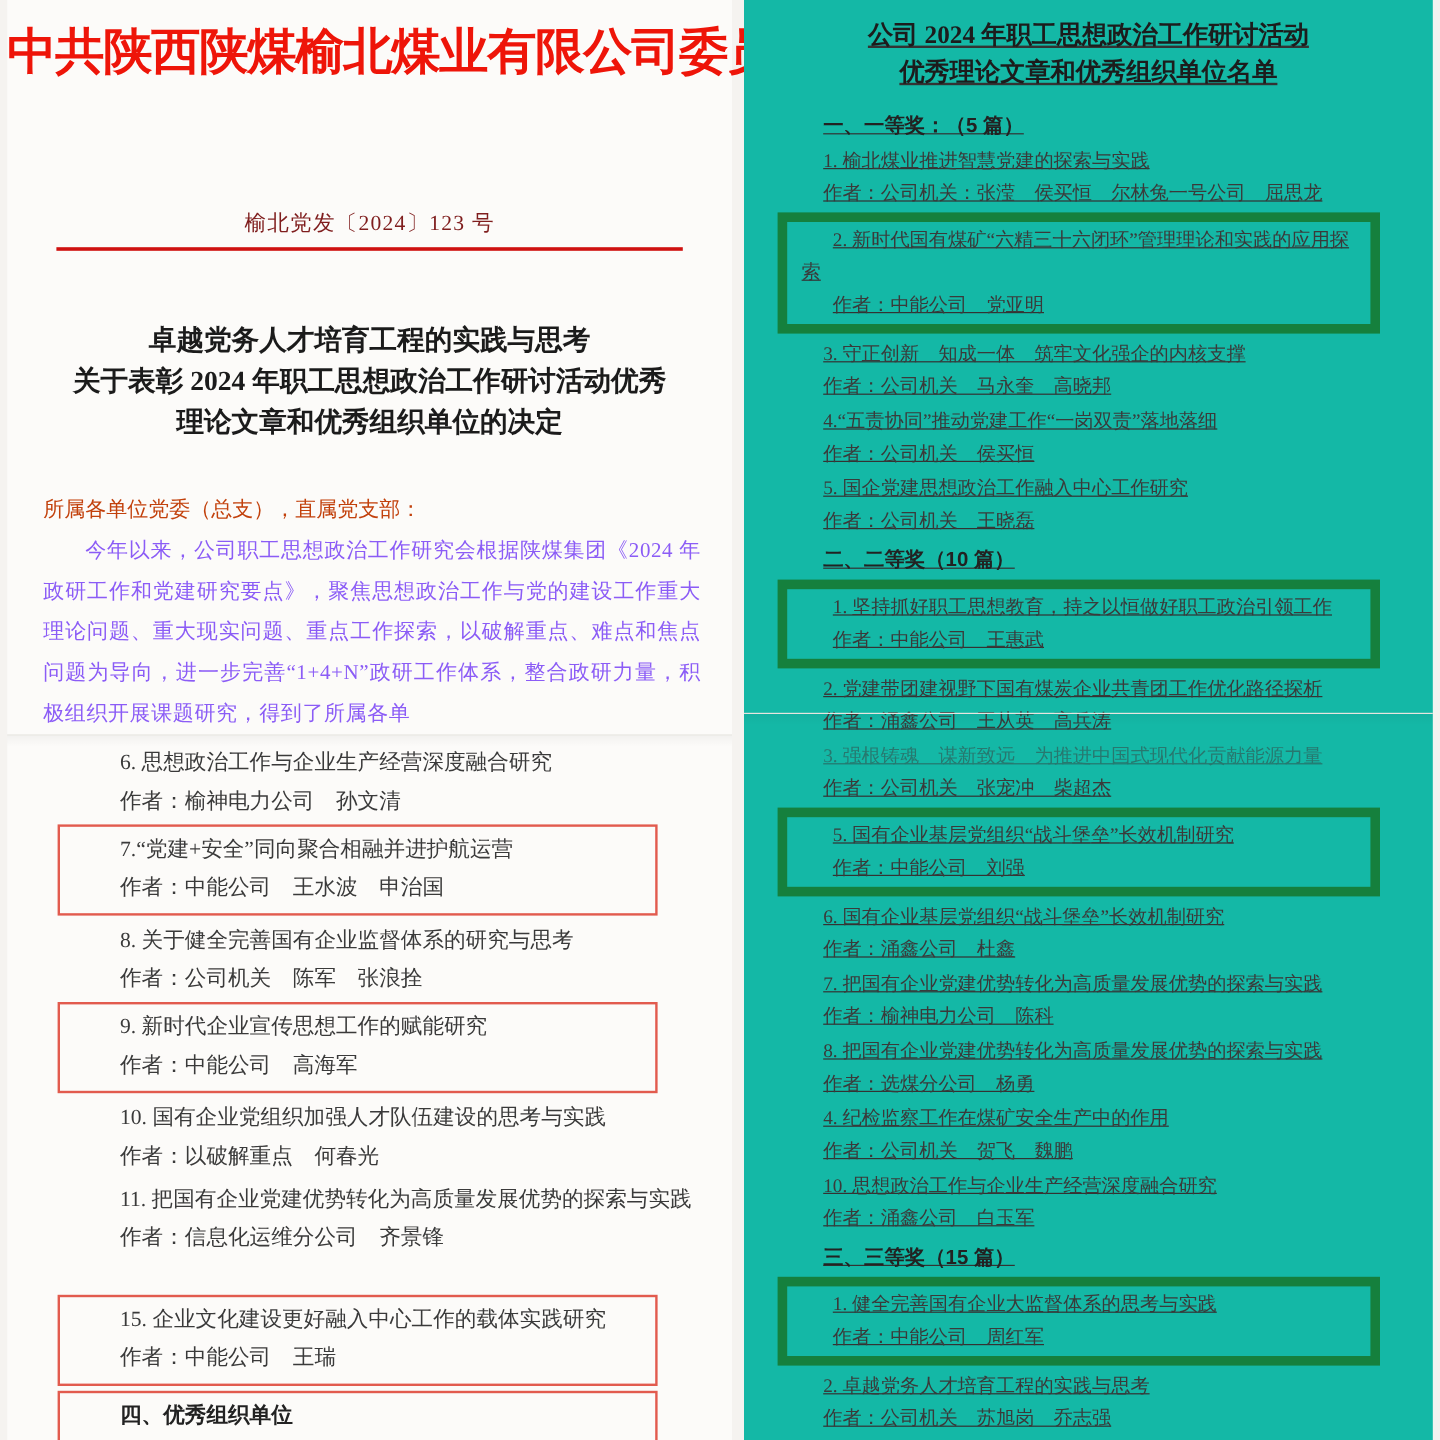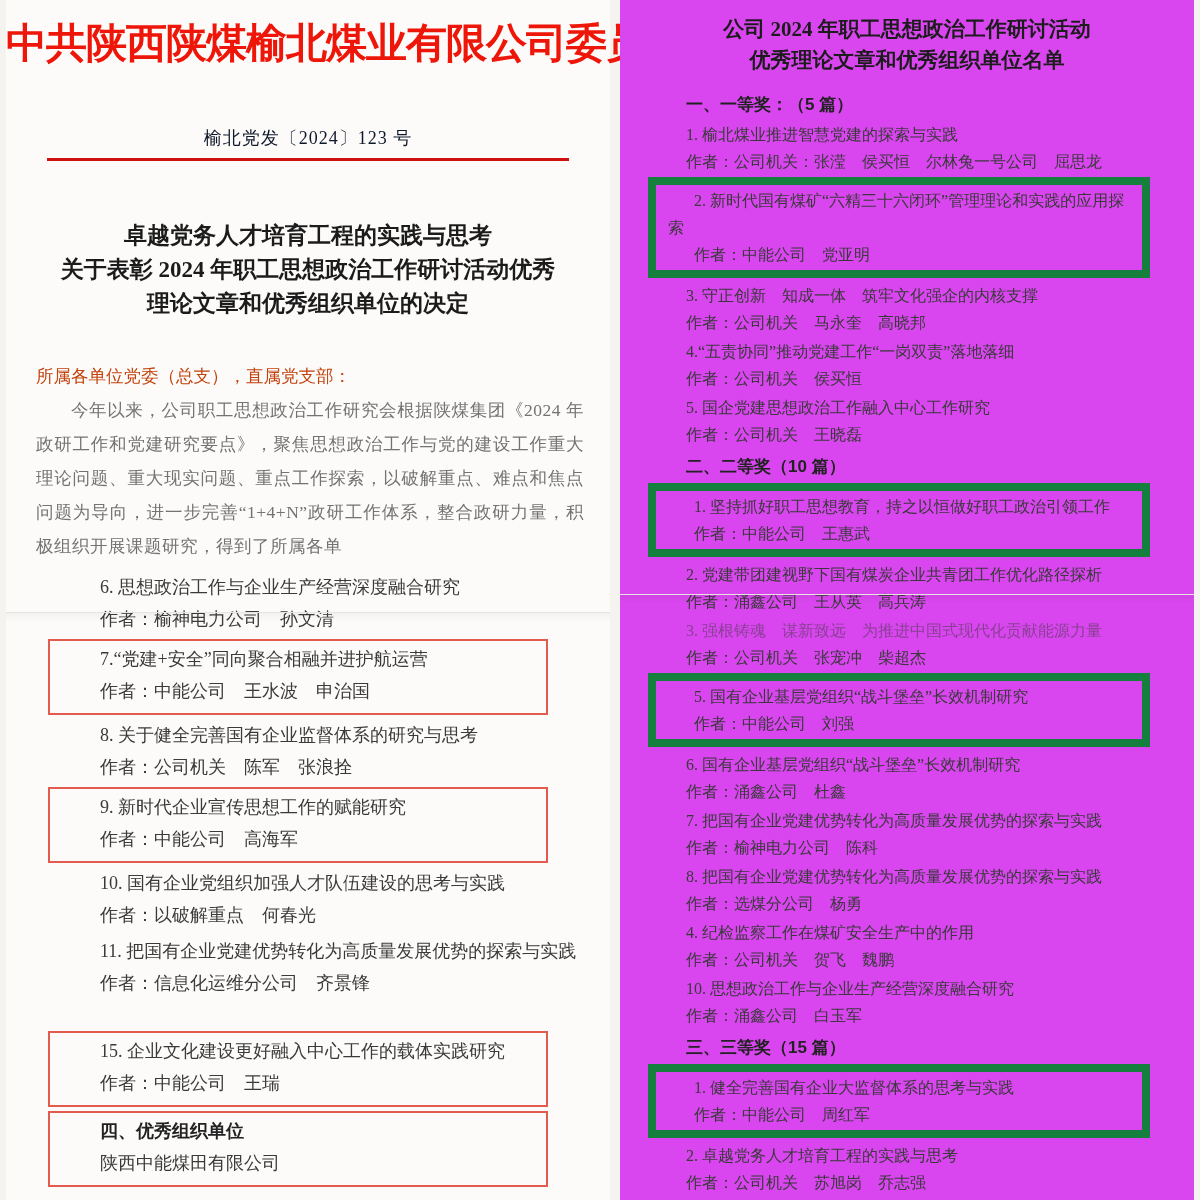--- a/index.html
+++ b/index.html
@@ -4,44 +4,44 @@
 <style>
   html,body{margin:0;padding:0;}
   body{
     width:1200px;height:1200px;overflow:hidden;position:relative;
     background:#f5f3f0;
     font-family:"Liberation Serif","DejaVu Serif",serif;
     color:#333;
   }
   .page{position:absolute;top:0;height:1200px;background:#fcfbf9;}
   #page-left{left:6px;width:604px;}
-  #page-right{left:620px;width:574px;background:#d946ef;}
+  #page-right{left:620px;width:574px;background:#14b8a6;text-decoration:underline;}
 
   
   .banner{
     margin-top:16px;text-align:center;
     font-size:41px;font-weight:bold;line-height:54px;
     color:#ee1509;letter-spacing:-1px;white-space:nowrap;
   }
   .doc-number{
-    margin-top:56px;text-align:center;
-    font-size:18px;line-height:24px;color:#0f172a;letter-spacing:1px;
+    margin-top:104px;text-align:center;
+    font-size:18px;line-height:24px;color:#7f1d1d;letter-spacing:1px;
   }
   .red-line{
     margin:8px auto 0 auto;width:522px;height:3px;background:#cf1110;
   }
   .doc-title{
     margin-top:58px;text-align:center;
     font-size:23px;font-weight:bold;line-height:34px;color:#1b1b1b;
   }
   .salutation{
     margin:38px 26px 0 30px;font-size:17.5px;line-height:34px;color:#c2410c;
   }
   .body-par{
-    margin:0 26px 0 30px;font-size:17.5px;line-height:34px;color:#737373;
+    margin:0 26px 0 30px;font-size:17.5px;line-height:34px;color:#8b5cf6;
     text-align:justify;text-indent:2em;letter-spacing:.5px;
   }
   .seam{
     position:absolute;left:0;right:0;height:9px;
     border-top:1px solid #e7e4df;
     background:linear-gradient(rgba(0,0,0,.04),rgba(0,0,0,0));
   }
   #seam-left{top:612px;}
   #seam-right{top:594px;}
 

